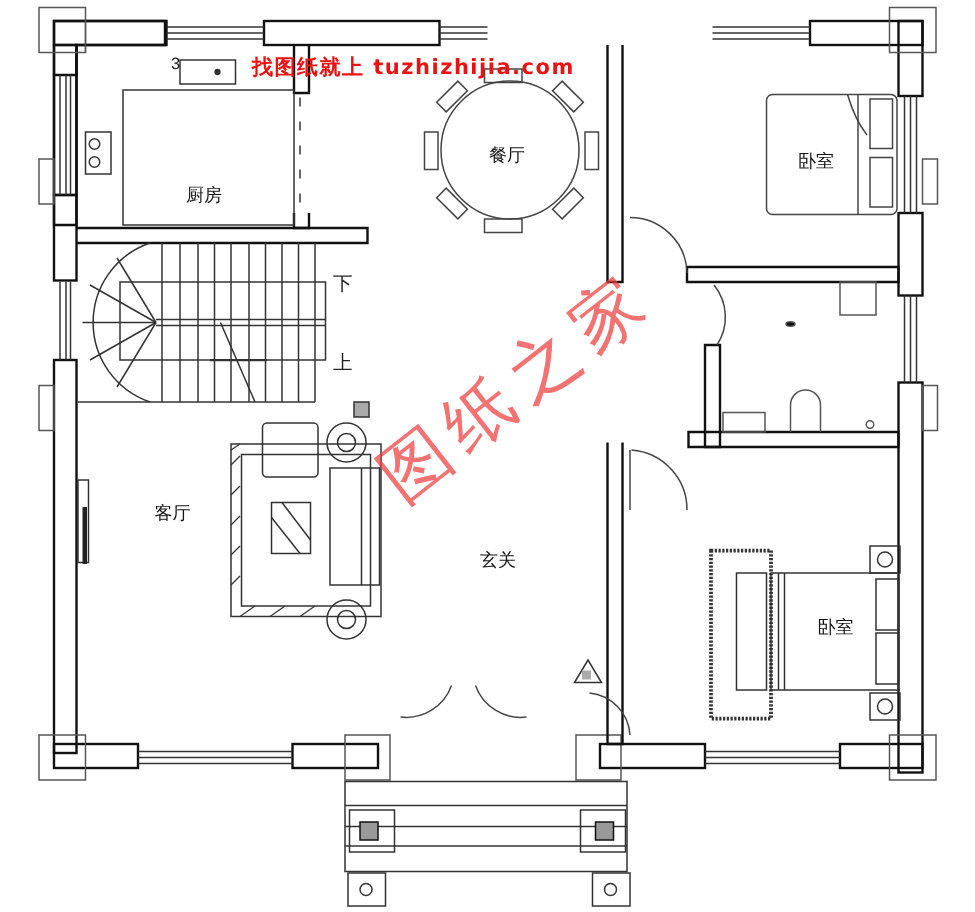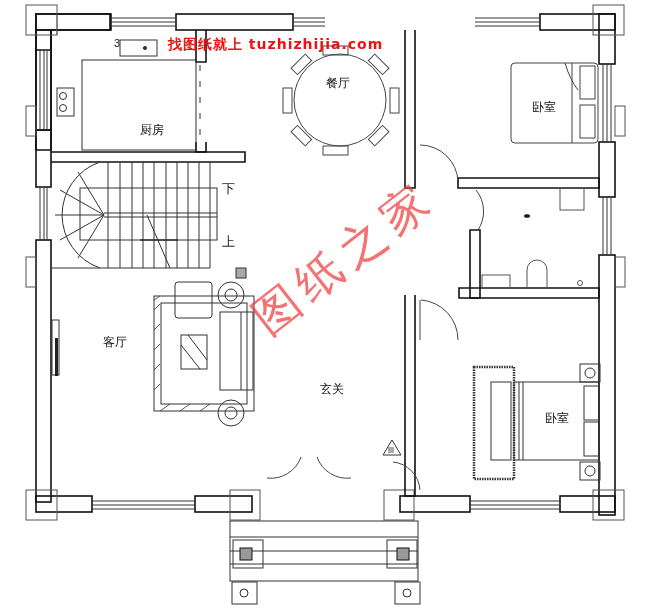--- a/index.html
+++ b/index.html
@@ -223,24 +223,24 @@
     <rect x="397" y="548" width="12" height="12" fill="#999" stroke="#111"></rect>
     <rect x="232" y="582" width="25" height="22"></rect>
     <rect x="395" y="582" width="25" height="22"></rect>
     <circle cx="244" cy="593" r="4"></circle>
     <circle cx="407" cy="593" r="4"></circle>
   </g>
 </svg>
 
 <div class="dim-label" style="left:114px;top:37px;">3</div>
 
-<div class="room-label" style="left:140px;top:122px;text-align:right;">厨房</div>
-<div class="room-label" style="left:326px;top:75px;">餐厅</div>
+<div class="room-label" style="left:124px;top:122px;text-align:right;">厨房</div>
+<div class="room-label" style="left:326px;top:95px;">餐厅</div>
 <div class="room-label" style="left:532px;top:99px;">卧室</div>
 <div class="room-label" style="left:103px;top:334px;">客厅</div>
-<div class="room-label" style="left:320px;top:381px;">玄关</div>
+<div class="room-label" style="left:320px;top:365px;">玄关</div>
 <div class="room-label" style="left:545px;top:410px;">卧室</div>
 
 <div class="stair-label" style="left:222px;top:180px;">下</div>
 <div class="stair-label" style="left:222px;top:233px;">上</div>
 
 <div class="wm-top">找图纸就上 tuzhizhijia.com</div>
 <div class="wm-diag">图纸之家</div>
 
 </body></html>

